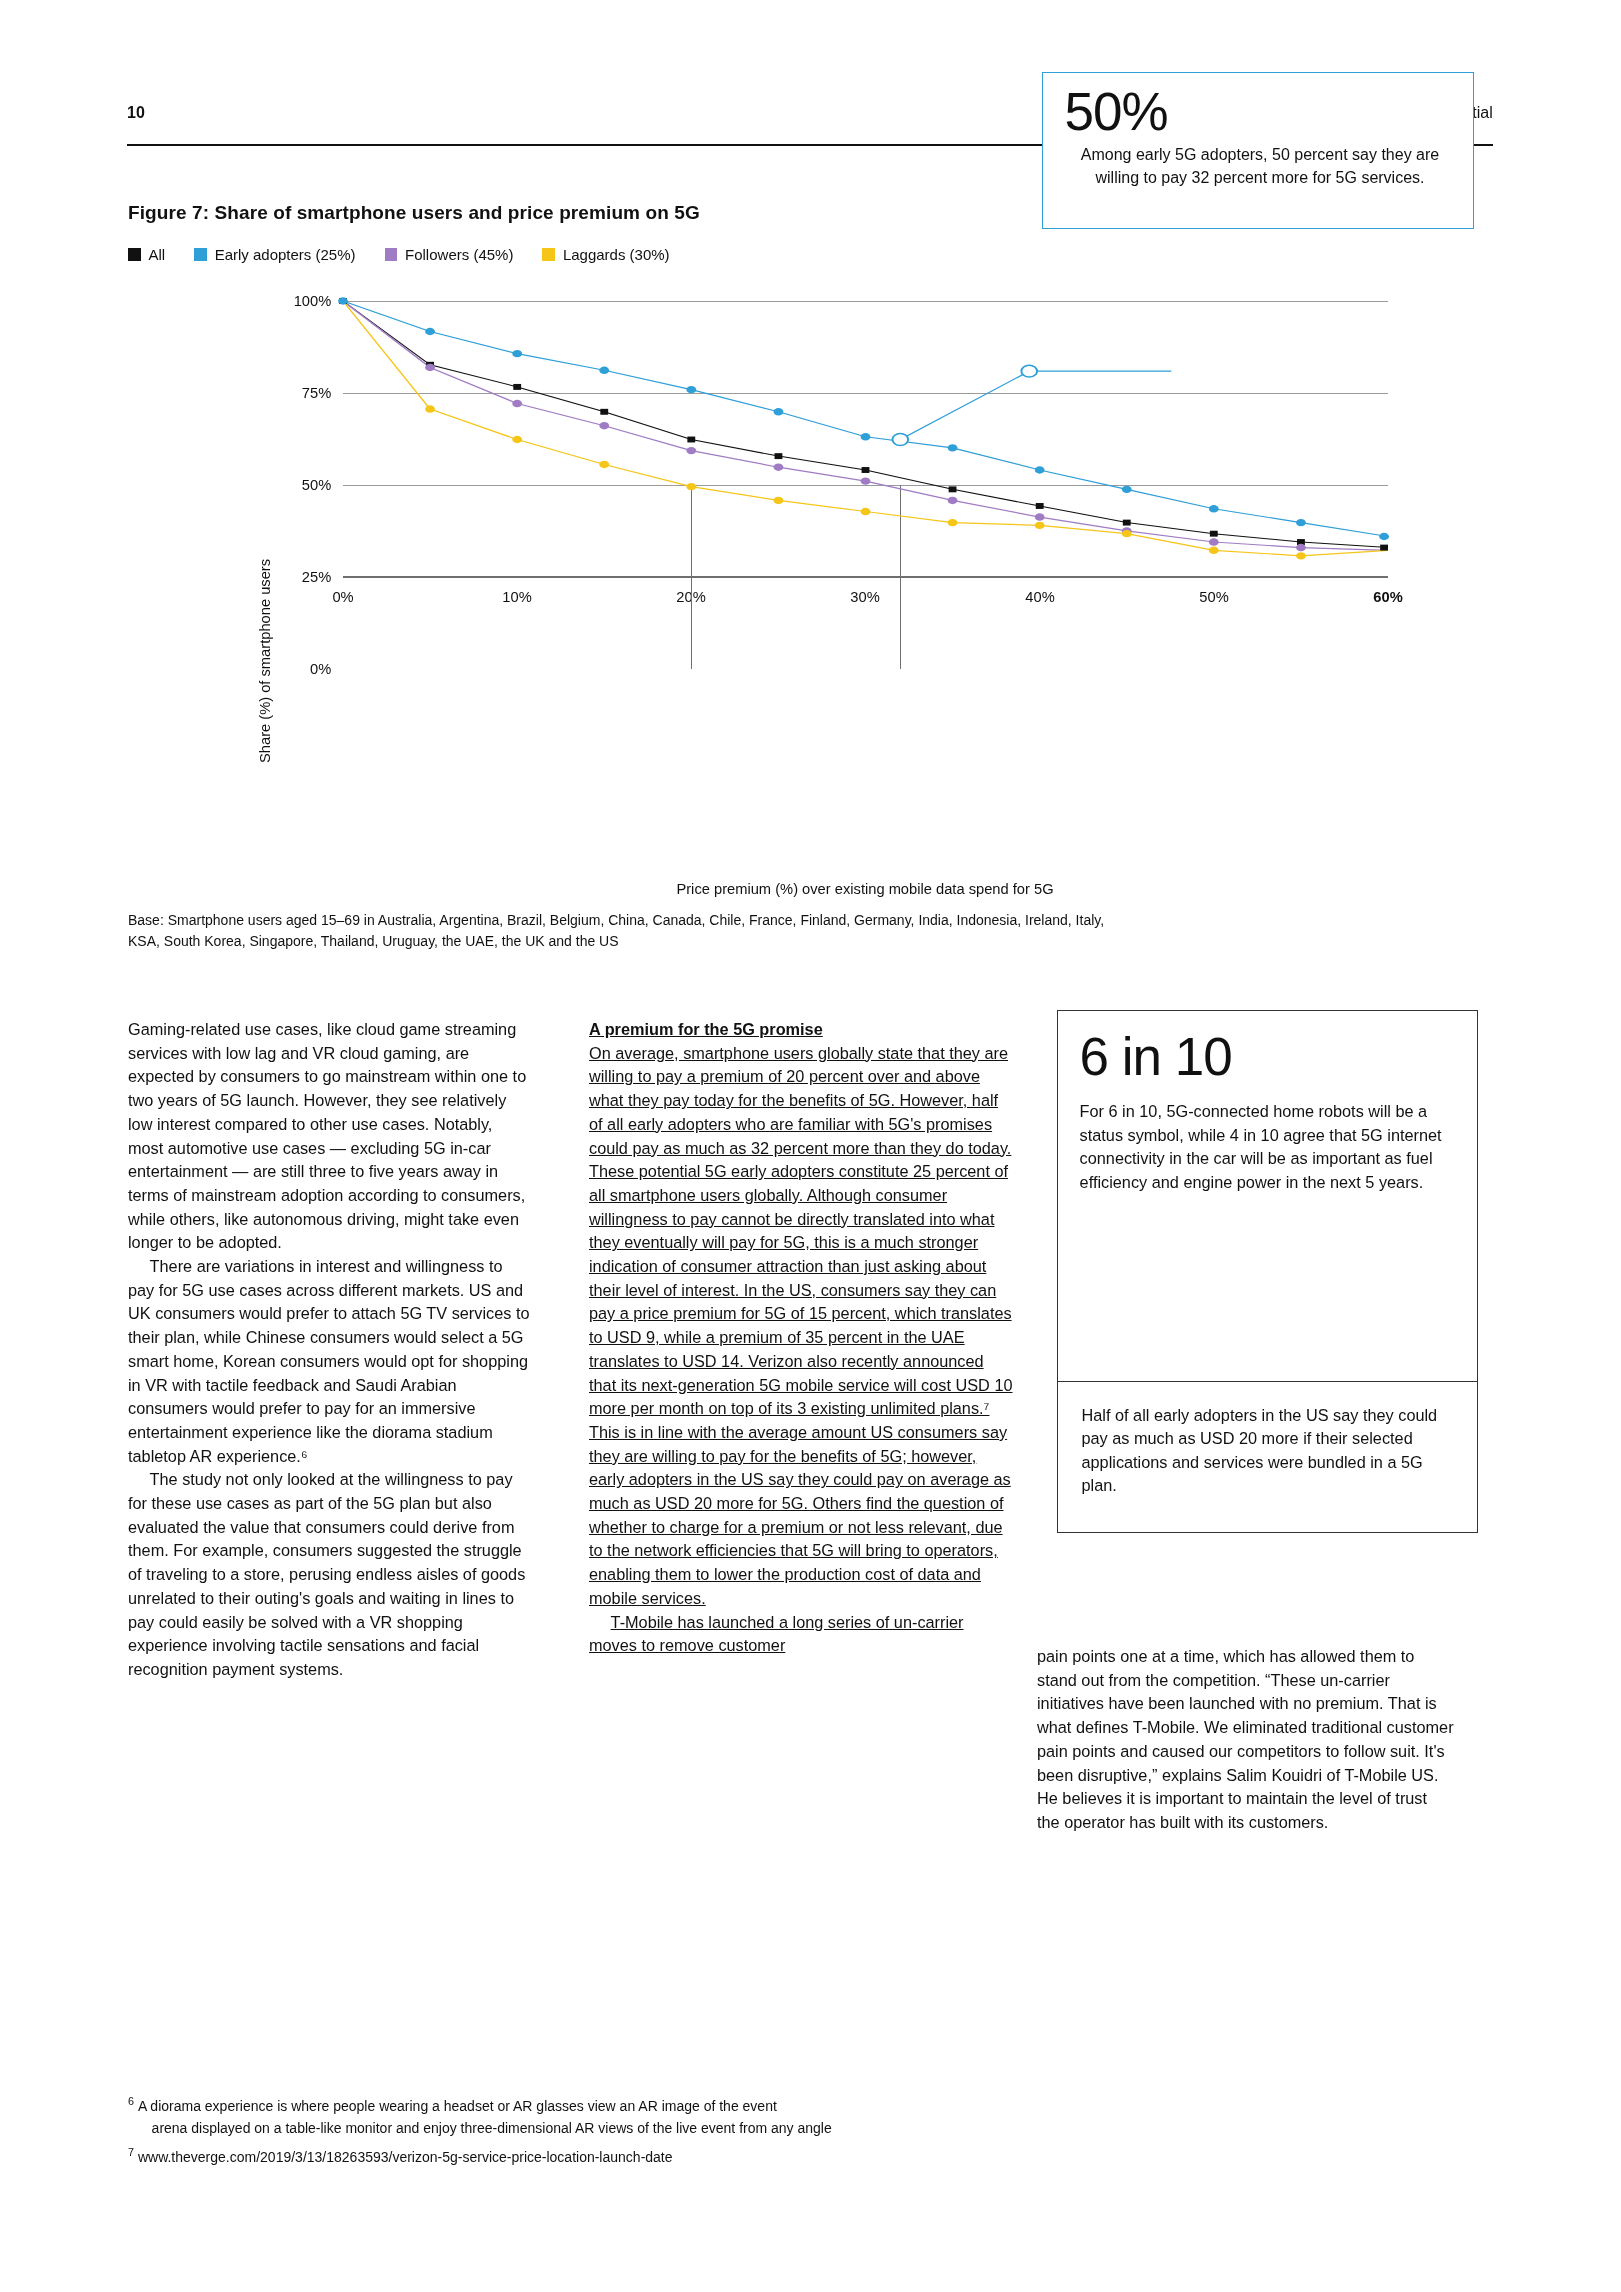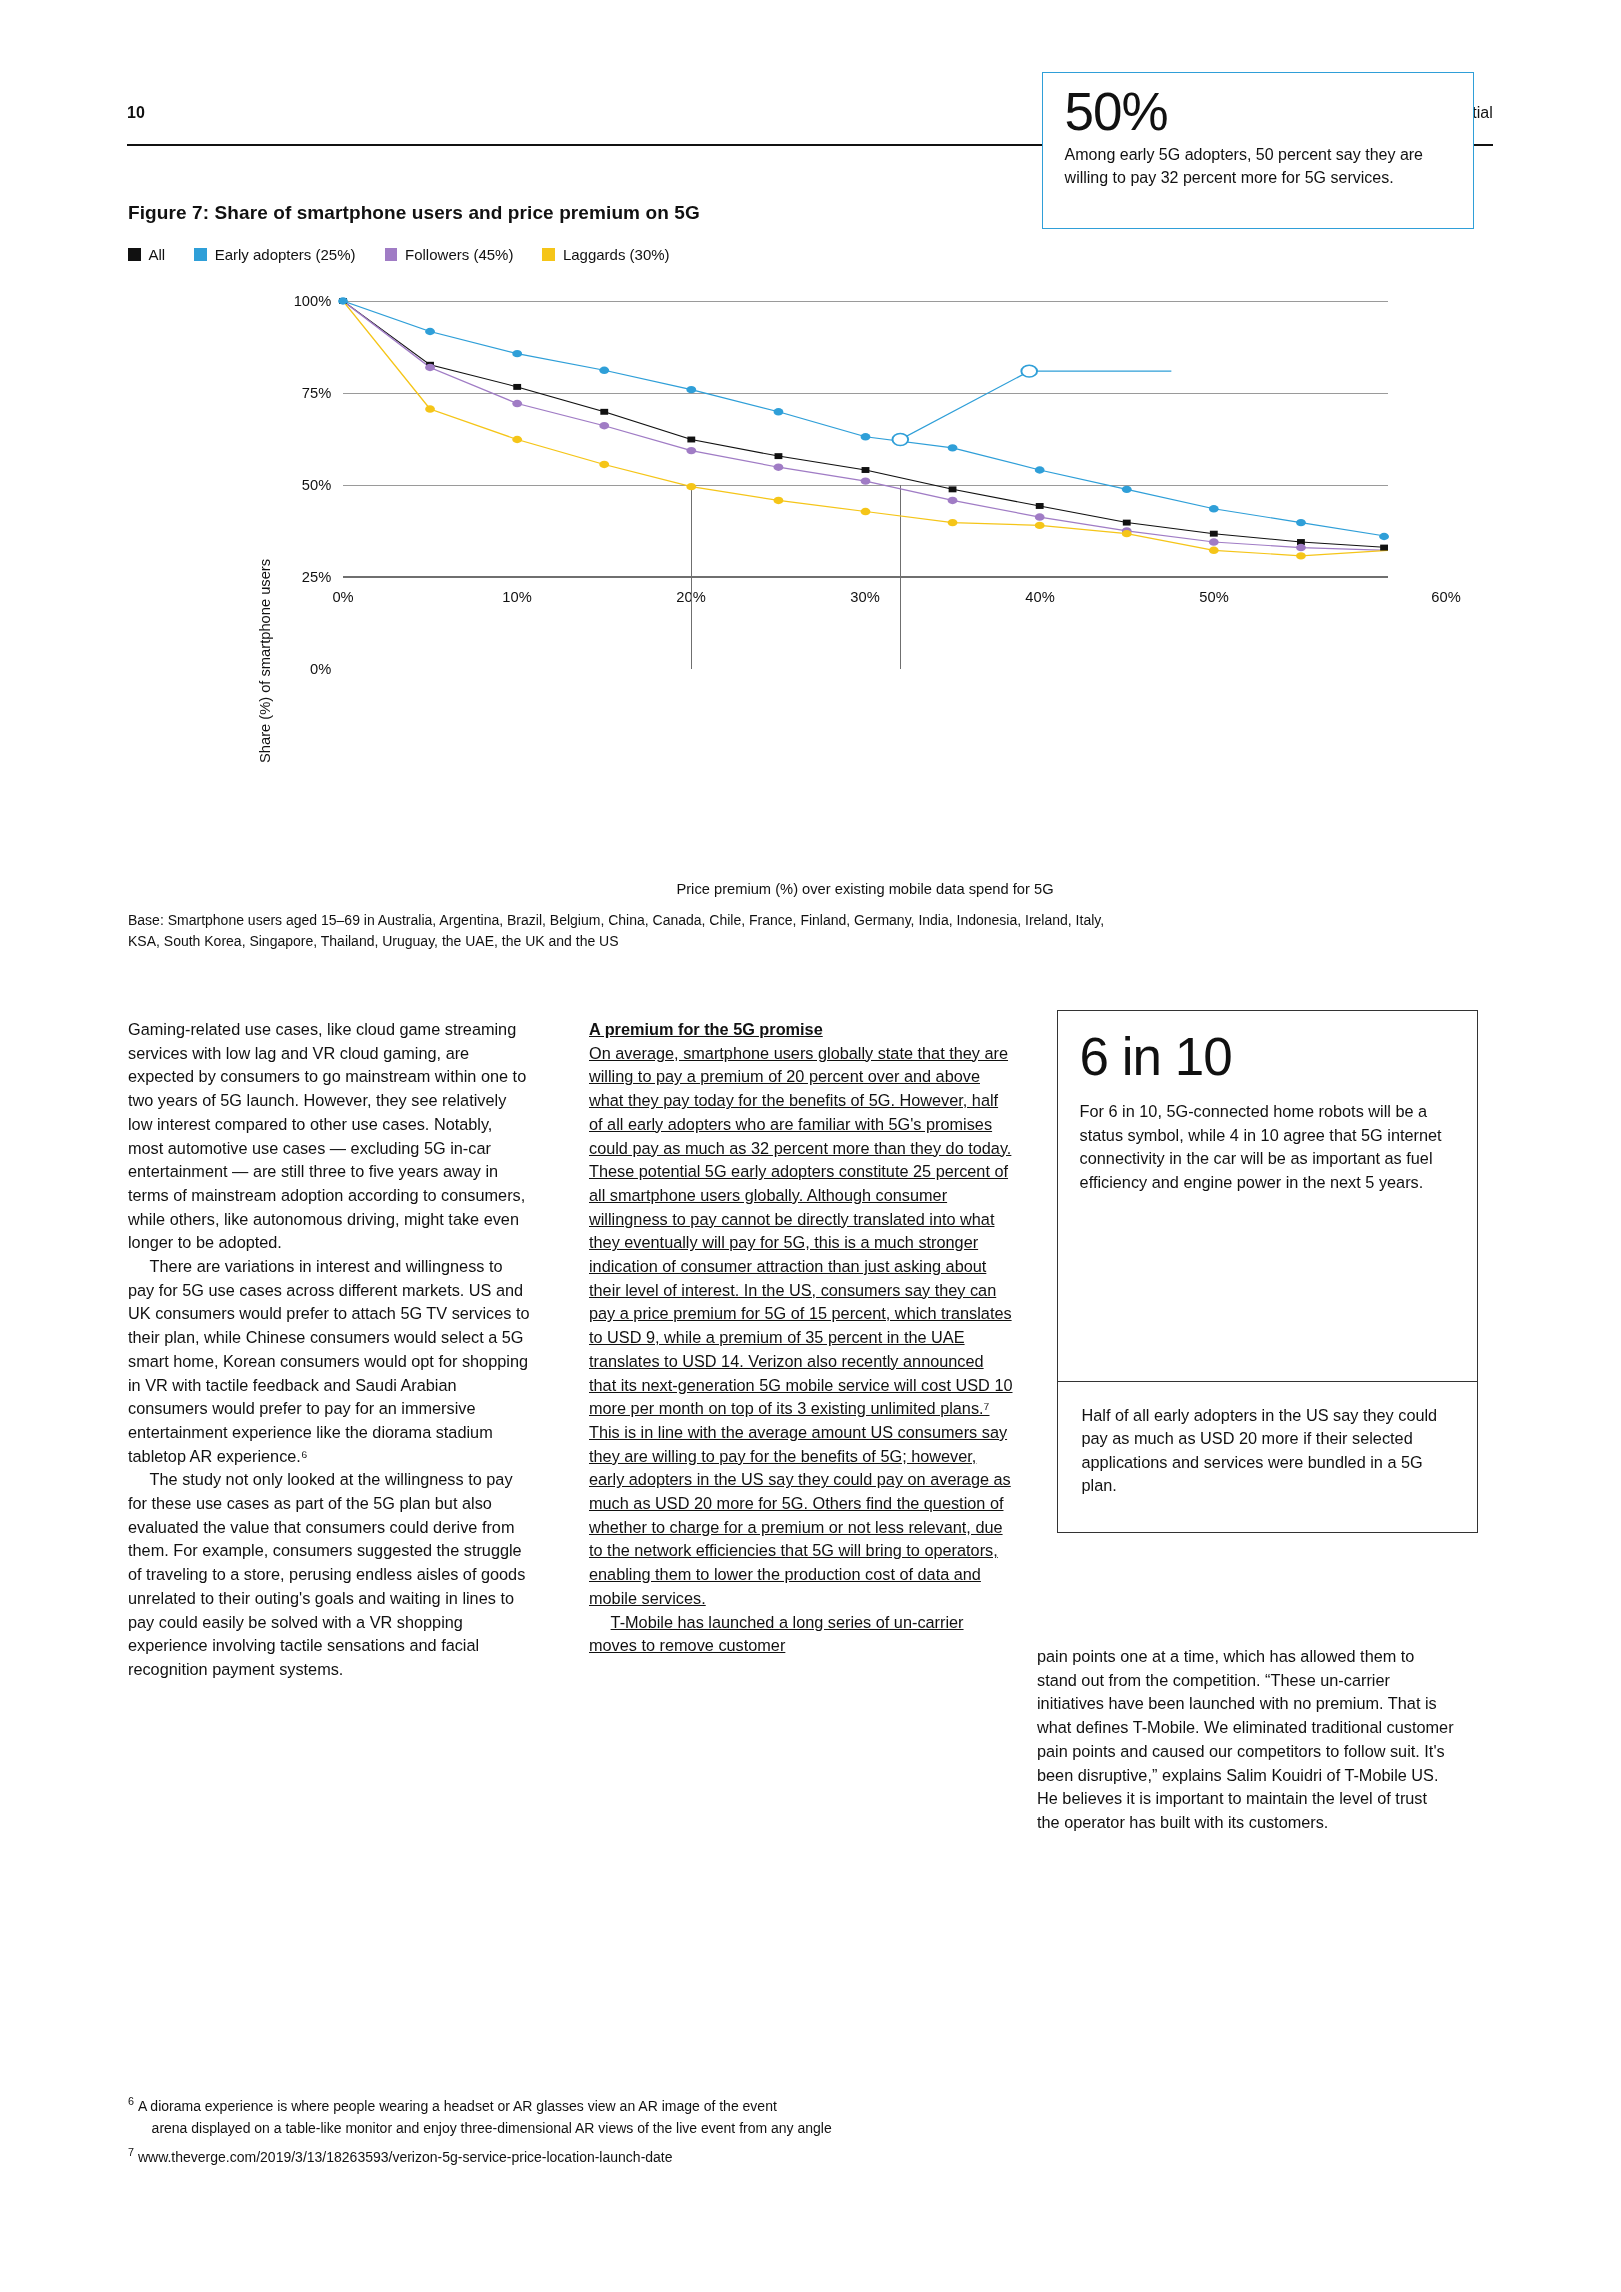--- a/index.html
+++ b/index.html
@@ -71,21 +71,21 @@
   svg.series { position:absolute; left:0; top:0; width:100%; height:100%; overflow:visible; }
   
   .callout {
     position:absolute; left:1042px; top:44px; width:432px; height:157px;
     border:1.6px solid #2f9fd8; background:#fff;
     padding:9.8px 17.6px 11.8px 21.6px; box-sizing:border-box;
   }
   .callout .big {
     font-size:53px; line-height:1.08; font-weight:normal; letter-spacing:-1px;
   }
-  .callout .txt { font-size:16px; line-height:1.42; margin-top:3.9px; }
+  .callout .txt { font-size:16px; line-height:1.42; margin-top:3.9px;text-align:center; }
   
   .base {
     position:absolute; left:128px; top:882px; width:980px;
     font-size:14px; line-height:1.52; color:#111;
   }
   
   .col {
     position:absolute; font-size:16.3px; line-height:1.455;
     text-align:left;
   }
@@ -164,21 +164,21 @@
       <div class="ylab" style="top:184px;">50%</div>
       <div class="ylab" style="top:276px;">25%</div>
       <div class="ylab" style="top:368px;">0%</div>
 
       <div class="xlab" style="left:0px;">0%</div>
       <div class="xlab" style="left:174px;">10%</div>
       <div class="xlab" style="left:348px;">20%</div>
       <div class="xlab" style="left:522px;">30%</div>
       <div class="xlab" style="left:697px;">40%</div>
       <div class="xlab" style="left:871px;">50%</div>
-      <div class="xlab" style="left:1103px;">60%</div>
+      <div class="xlab" style="left:1045px;font-weight:bold;">60%</div>
 
       <div class="vline" style="left:348px; top:184px; height:184px;"></div>
       <div class="vline" style="left:557px; top:184px; height:184px;"></div>
 
       <svg class="series" viewBox="0 0 1066 375" preserveAspectRatio="none">
 
         <polyline fill="none" stroke="#111111" stroke-width="1.4" points="0,0 88.8,86.3 177.7,116.3 266.5,150 355.3,187.5 444.2,210 533,228.8 621.8,255 710.7,277.5 799.5,300 888.3,315 977.2,326.3 1066,333.8"></polyline>
 
         <polyline fill="none" stroke="#2f9fd8" stroke-width="1.6" points="0,0 88.8,41.3 177.7,71.3 266.5,93.8 355.3,120 444.2,150 533,183.8 621.8,198.8 710.7,228.8 799.5,255 888.3,281.3 977.2,300 1066,318.8"></polyline>
 

